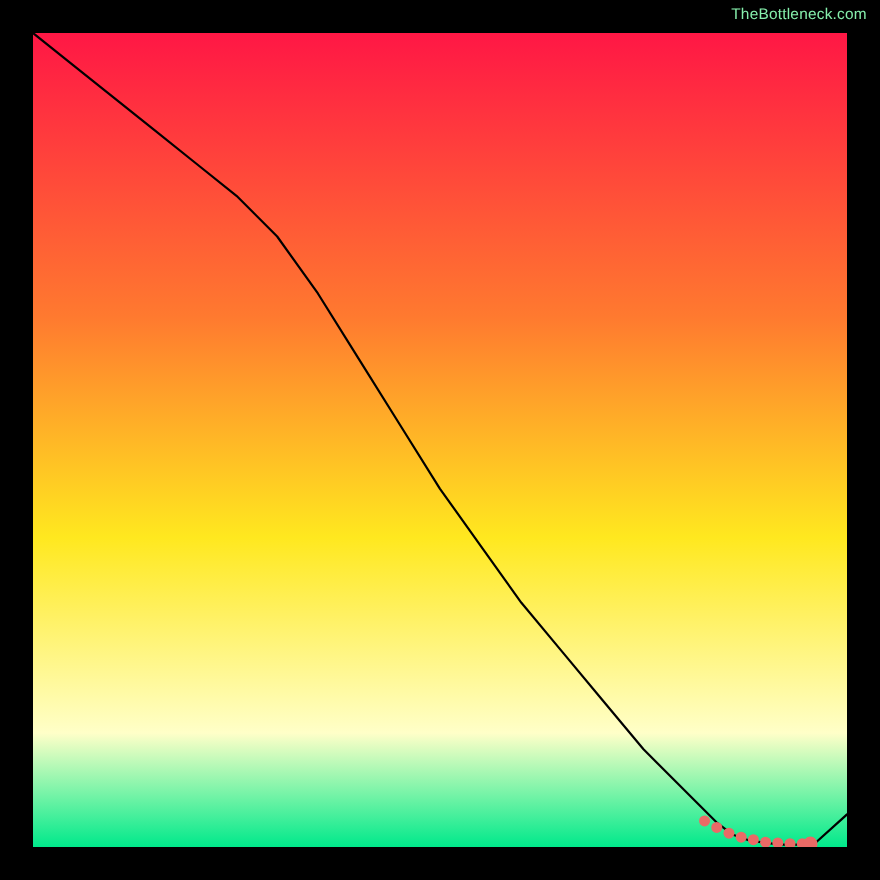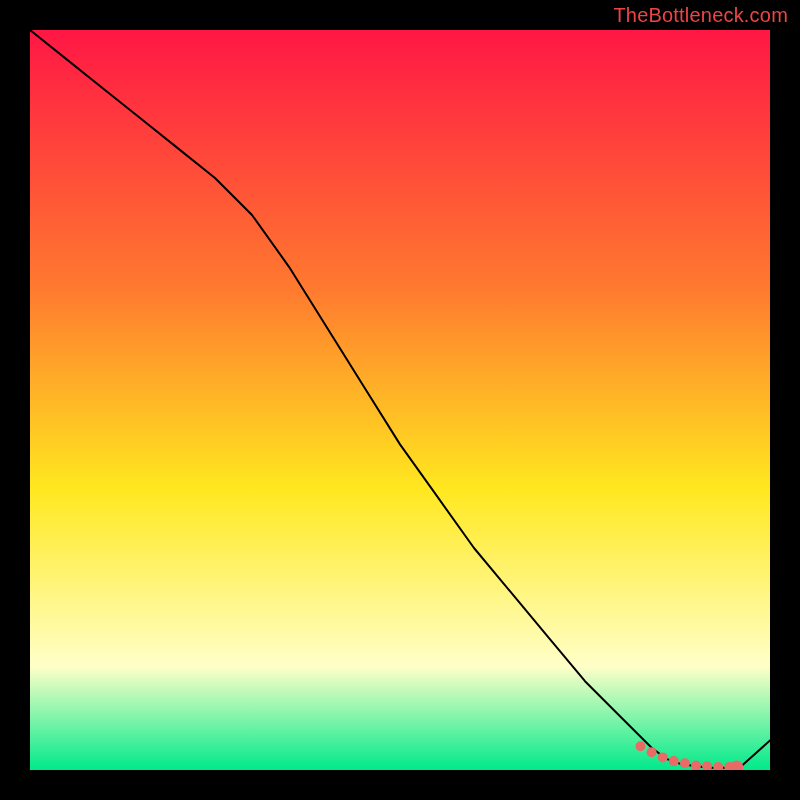--- a/index.html
+++ b/index.html
@@ -14,22 +14,22 @@
     position: relative;
     width: 800px;
     height: 800px;
     background: #000;
   }
   .watermark {
     position: absolute;
     top: 4px;
     right: 12px;
     font-family: Arial, Helvetica, sans-serif;
-    font-size: 20px;
-    color: #ef4444;
+    font-size: 14px;
+    color: #86efac;
     letter-spacing: 0.2px;
     z-index: 10;
   }
   .plot-area {
     position: absolute;
     left: 30px;
     top: 30px;
     width: 740px;
     height: 740px;
   }

